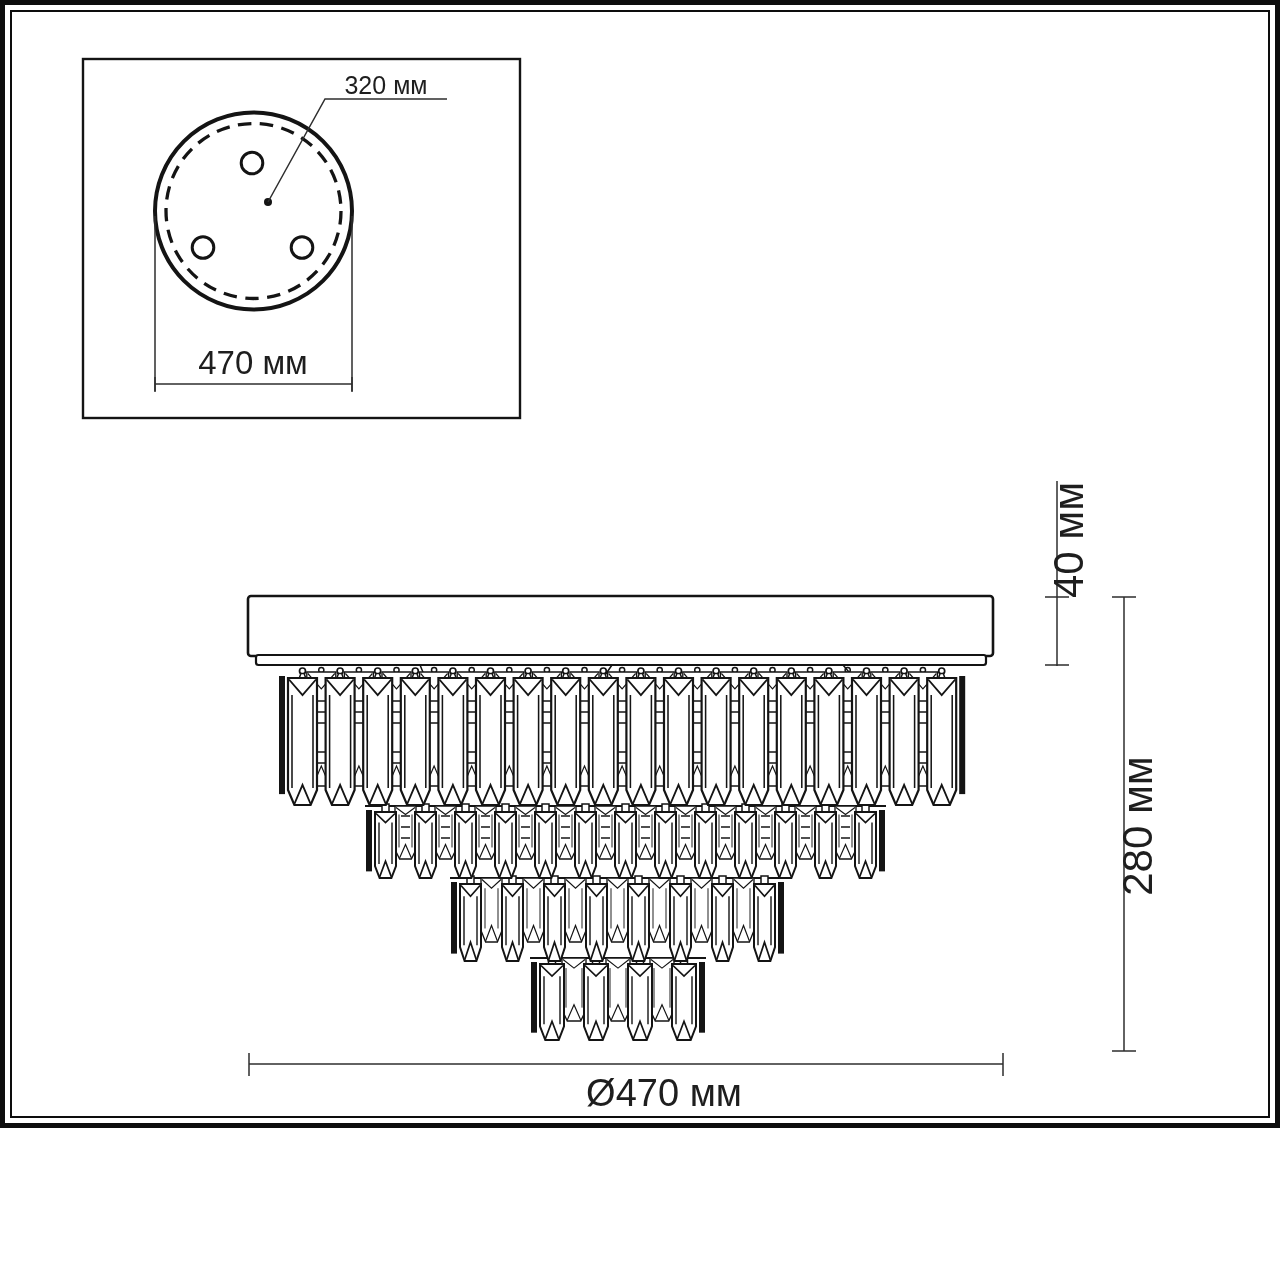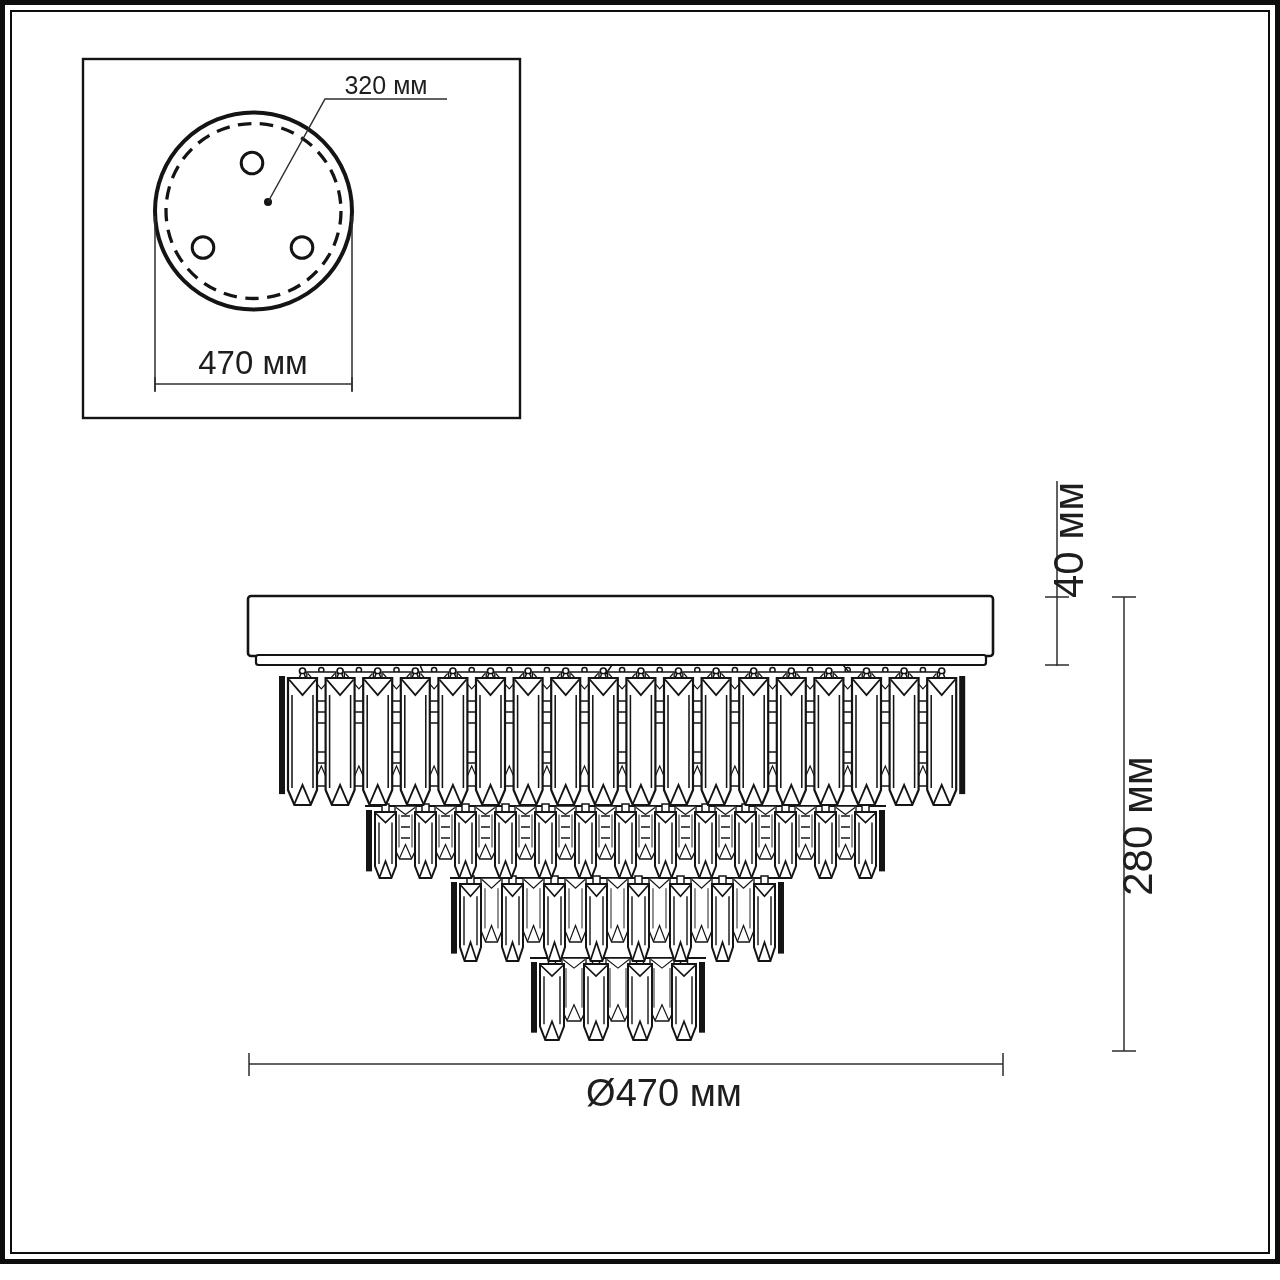--- a/index.html
+++ b/index.html
@@ -1,16 +1,16 @@
 <!DOCTYPE html>
 <html><head>
 <meta charset="utf-8">
 <style>
   html,body{margin:0;padding:0;background:#ffffff;}
-  .page{position:relative;width:1280px;height:1264px;background:#ffffff;overflow:hidden;
+  .page{position:relative;width:1280px;height:1128px;background:#ffffff;overflow:hidden;
         font-family:"Liberation Sans","DejaVu Sans",sans-serif;}
   .frame-outer{position:absolute;inset:0;border:5px solid #0d0d0d;pointer-events:none;}
   .frame-inner{position:absolute;inset:10px;border:2px solid #0d0d0d;pointer-events:none;}
   svg.sheet{position:absolute;left:0;top:0;width:1280px;height:1280px;}
   text{font-family:"Liberation Sans","DejaVu Sans",sans-serif;fill:#1e1e1e;}
   .ln{stroke:#141414;fill:none;}
   .fillwhite{fill:#ffffff;stroke:#141414;}
   .dim{stroke:#2e2e2e;fill:none;stroke-width:1.5;}
 </style>
 </head>

